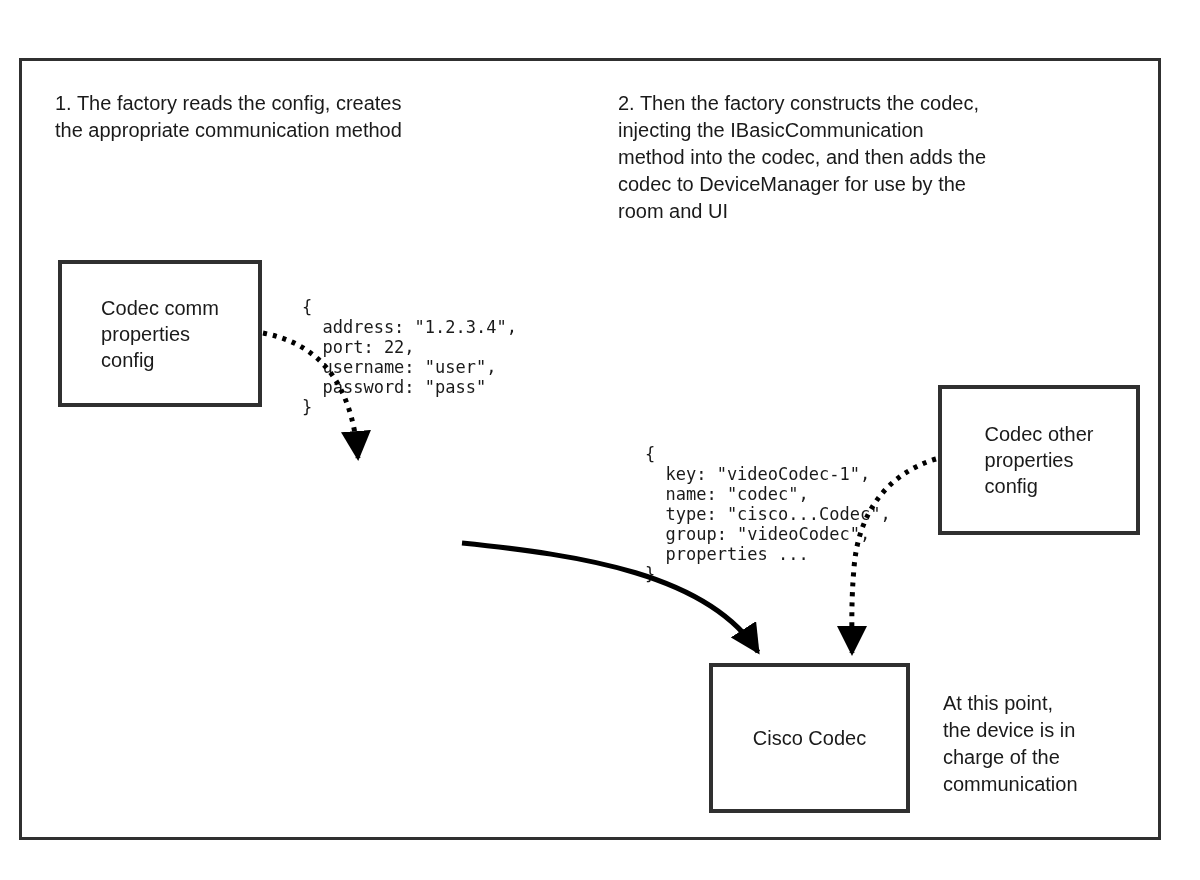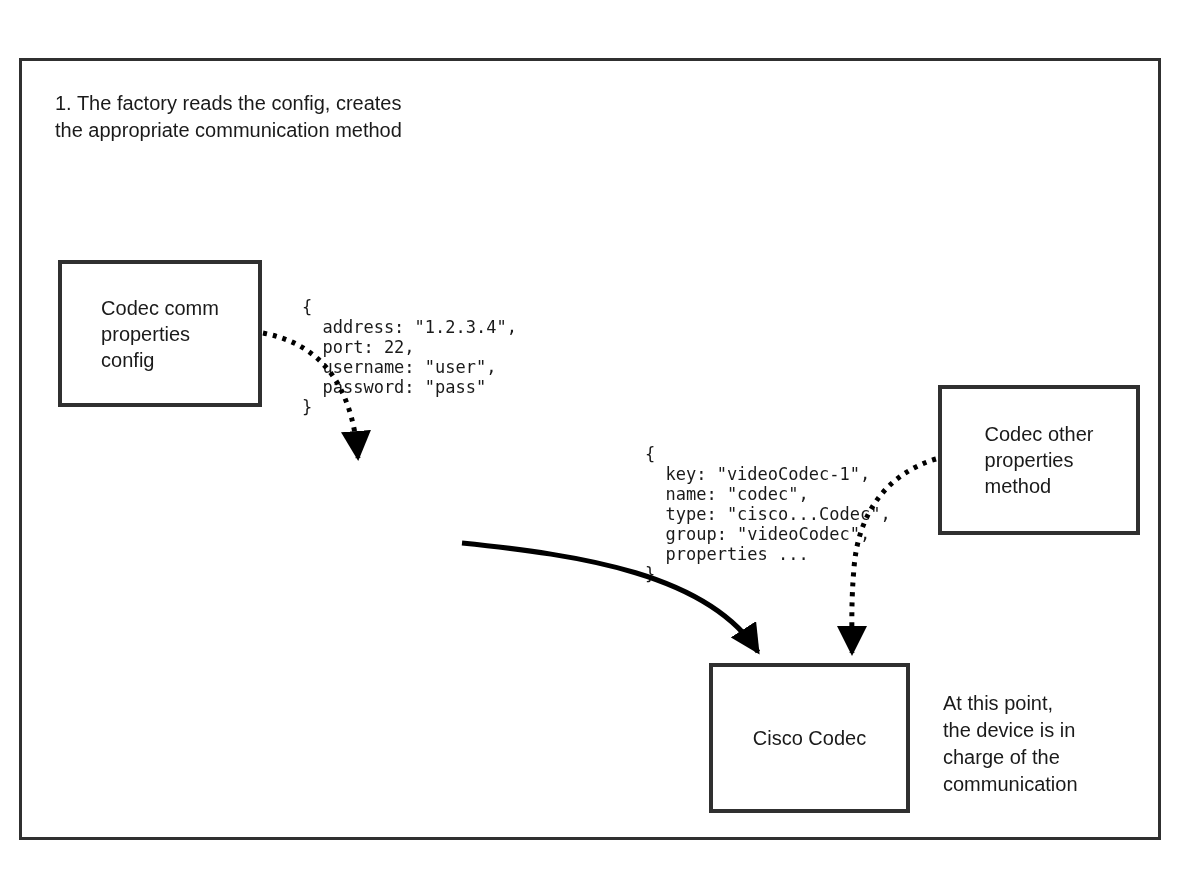--- a/index.html
+++ b/index.html
@@ -85,20 +85,25 @@
 </head>
 <body>
 
 <div class="stage">
 
   <div class="frame"></div>
 
   <div class="note" style="left:55px; top:90px; width:470px;">1. The factory reads the config, creates
 the appropriate communication method</div>
 
+  <div class="note" style="left:618px; top:90px; width:510px;">2. Then the factory constructs the codec,
+injecting the IBasicCommunication
+method into the codec, and then adds the
+codec to DeviceManager for use by the
+room and UI</div>
 
   <div class="box" style="left:58px; top:260px; width:204px; height:147px;">
     <span>Codec comm
 properties
 config</span>
   </div>
 
   <div class="code" style="left:302px; top:297px;">{
   address: "1.2.3.4",
   port: 22,
@@ -111,21 +116,21 @@
   key: "videoCodec-1",
   name: "codec",
   type: "cisco...Codec",
   group: "videoCodec",
   properties ...
 }</div>
 
   <div class="box" style="left:938px; top:385px; width:202px; height:150px;">
     <span>Codec other
 properties
-method</span>
+config</span>
   </div>
 
   <div class="box" style="left:709px; top:663px; width:201px; height:150px;">
     <span>Cisco Codec</span>
   </div>
 
   <div class="note" style="left:943px; top:690px; width:212px;">At this point,
 the device is in
 charge of the
 communication</div>

